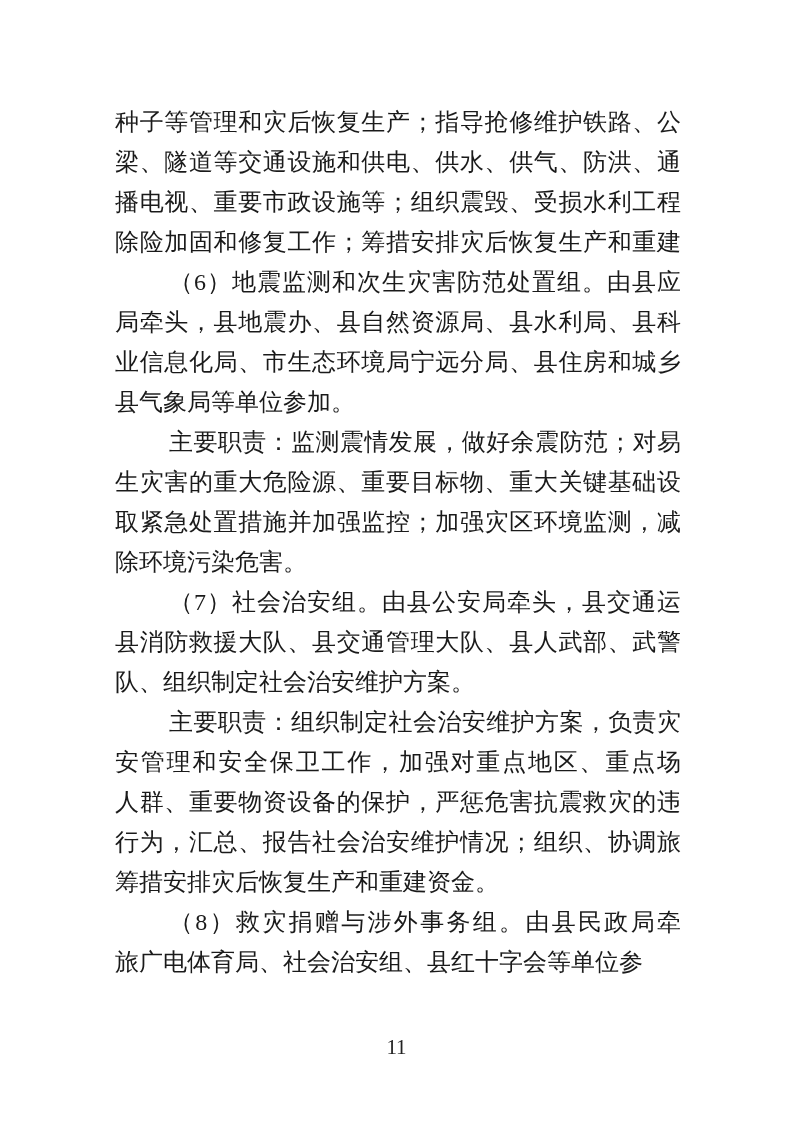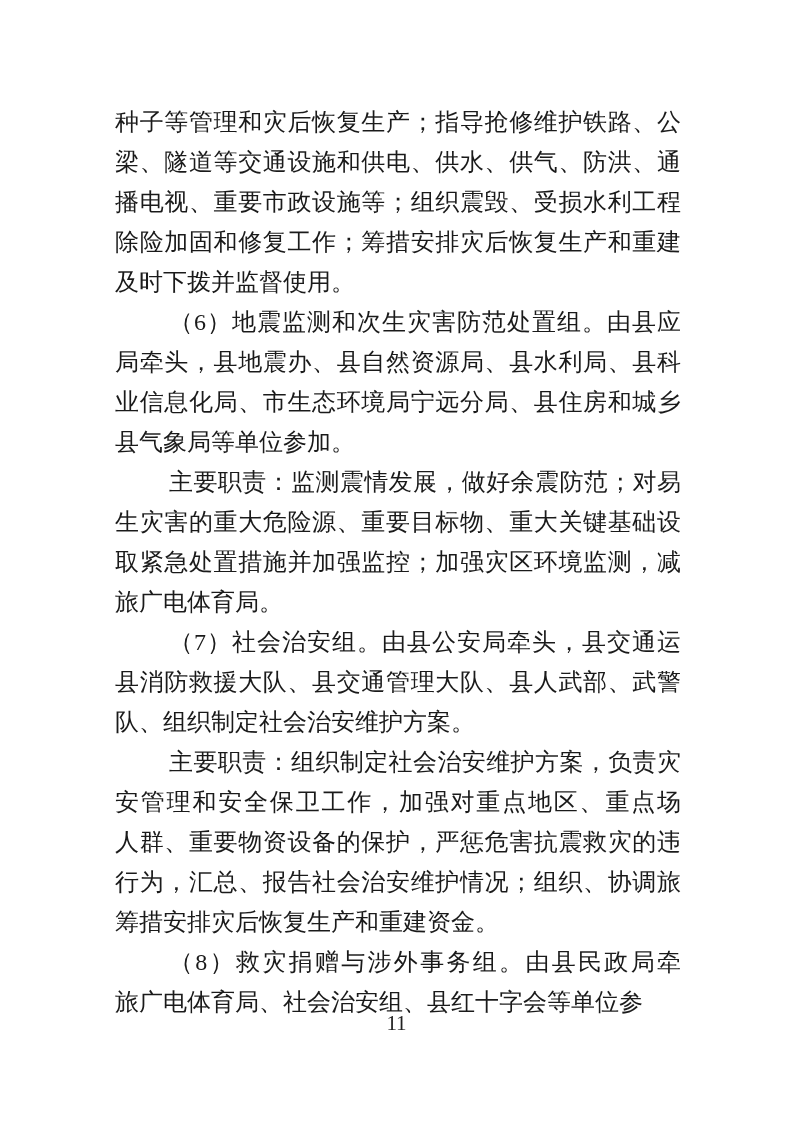--- a/index.html
+++ b/index.html
@@ -37,53 +37,52 @@
   }
   .tline.end {
     text-align: left;
     text-align-last: left;
   }
   .tline.indent {
     text-indent: 54px;
   }
   .pagenum {
     position: absolute;
-    top: 1008px;
+    top: 1032px;
     left: 0;
     width: 100%;
     height: 30px;
     line-height: 30px;
     text-align: center;
     font-size: 21px;
     color: #222222;
   }
 </style>
 </head>
 <body>
 
 <div class="page">
   <div class="content" id="doc-body">
       <div class="paragraph">
         <div class="tline">种子等管理和灾后恢复生产；指导抢修维护铁路、公路、桥</div>
         <div class="tline">梁、隧道等交通设施和供电、供水、供气、防洪、通信、广</div>
         <div class="tline">播电视、重要市政设施等；组织震毁、受损水利工程设施的</div>
         <div class="tline">除险加固和修复工作；筹措安排灾后恢复生产和重建资金，</div>
-        <div class="tline end">及时下拨并监督使用。</div>
       </div>
       <div class="paragraph">
         <div class="tline indent">（6）地震监测和次生灾害防范处置组。由县应急管理</div>
         <div class="tline">局牵头，县地震办、县自然资源局、县水利局、县科技和工</div>
         <div class="tline">业信息化局、市生态环境局宁远分局、县住房和城乡建设局、</div>
         <div class="tline end">县气象局等单位参加。</div>
       </div>
       <div class="paragraph">
         <div class="tline indent">主要职责：监测震情发展，做好余震防范；对易发生次</div>
         <div class="tline">生灾害的重大危险源、重要目标物、重大关键基础设施，采</div>
         <div class="tline">取紧急处置措施并加强监控；加强灾区环境监测，减轻或消</div>
-        <div class="tline end">旅广电体育局。</div>
+        <div class="tline end">除环境污染危害。</div>
       </div>
       <div class="paragraph">
         <div class="tline indent">（7）社会治安组。由县公安局牵头，县交通运输局、</div>
         <div class="tline">县消防救援大队、县交通管理大队、县人武部、武警宁远中</div>
         <div class="tline end">队、组织制定社会治安维护方案。</div>
       </div>
       <div class="paragraph">
         <div class="tline indent">主要职责：组织制定社会治安维护方案，负责灾区的治</div>
         <div class="tline">安管理和安全保卫工作，加强对重点地区、重点场所、重点</div>
         <div class="tline">人群、重要物资设备的保护，严惩危害抗震救灾的违法犯罪</div>

